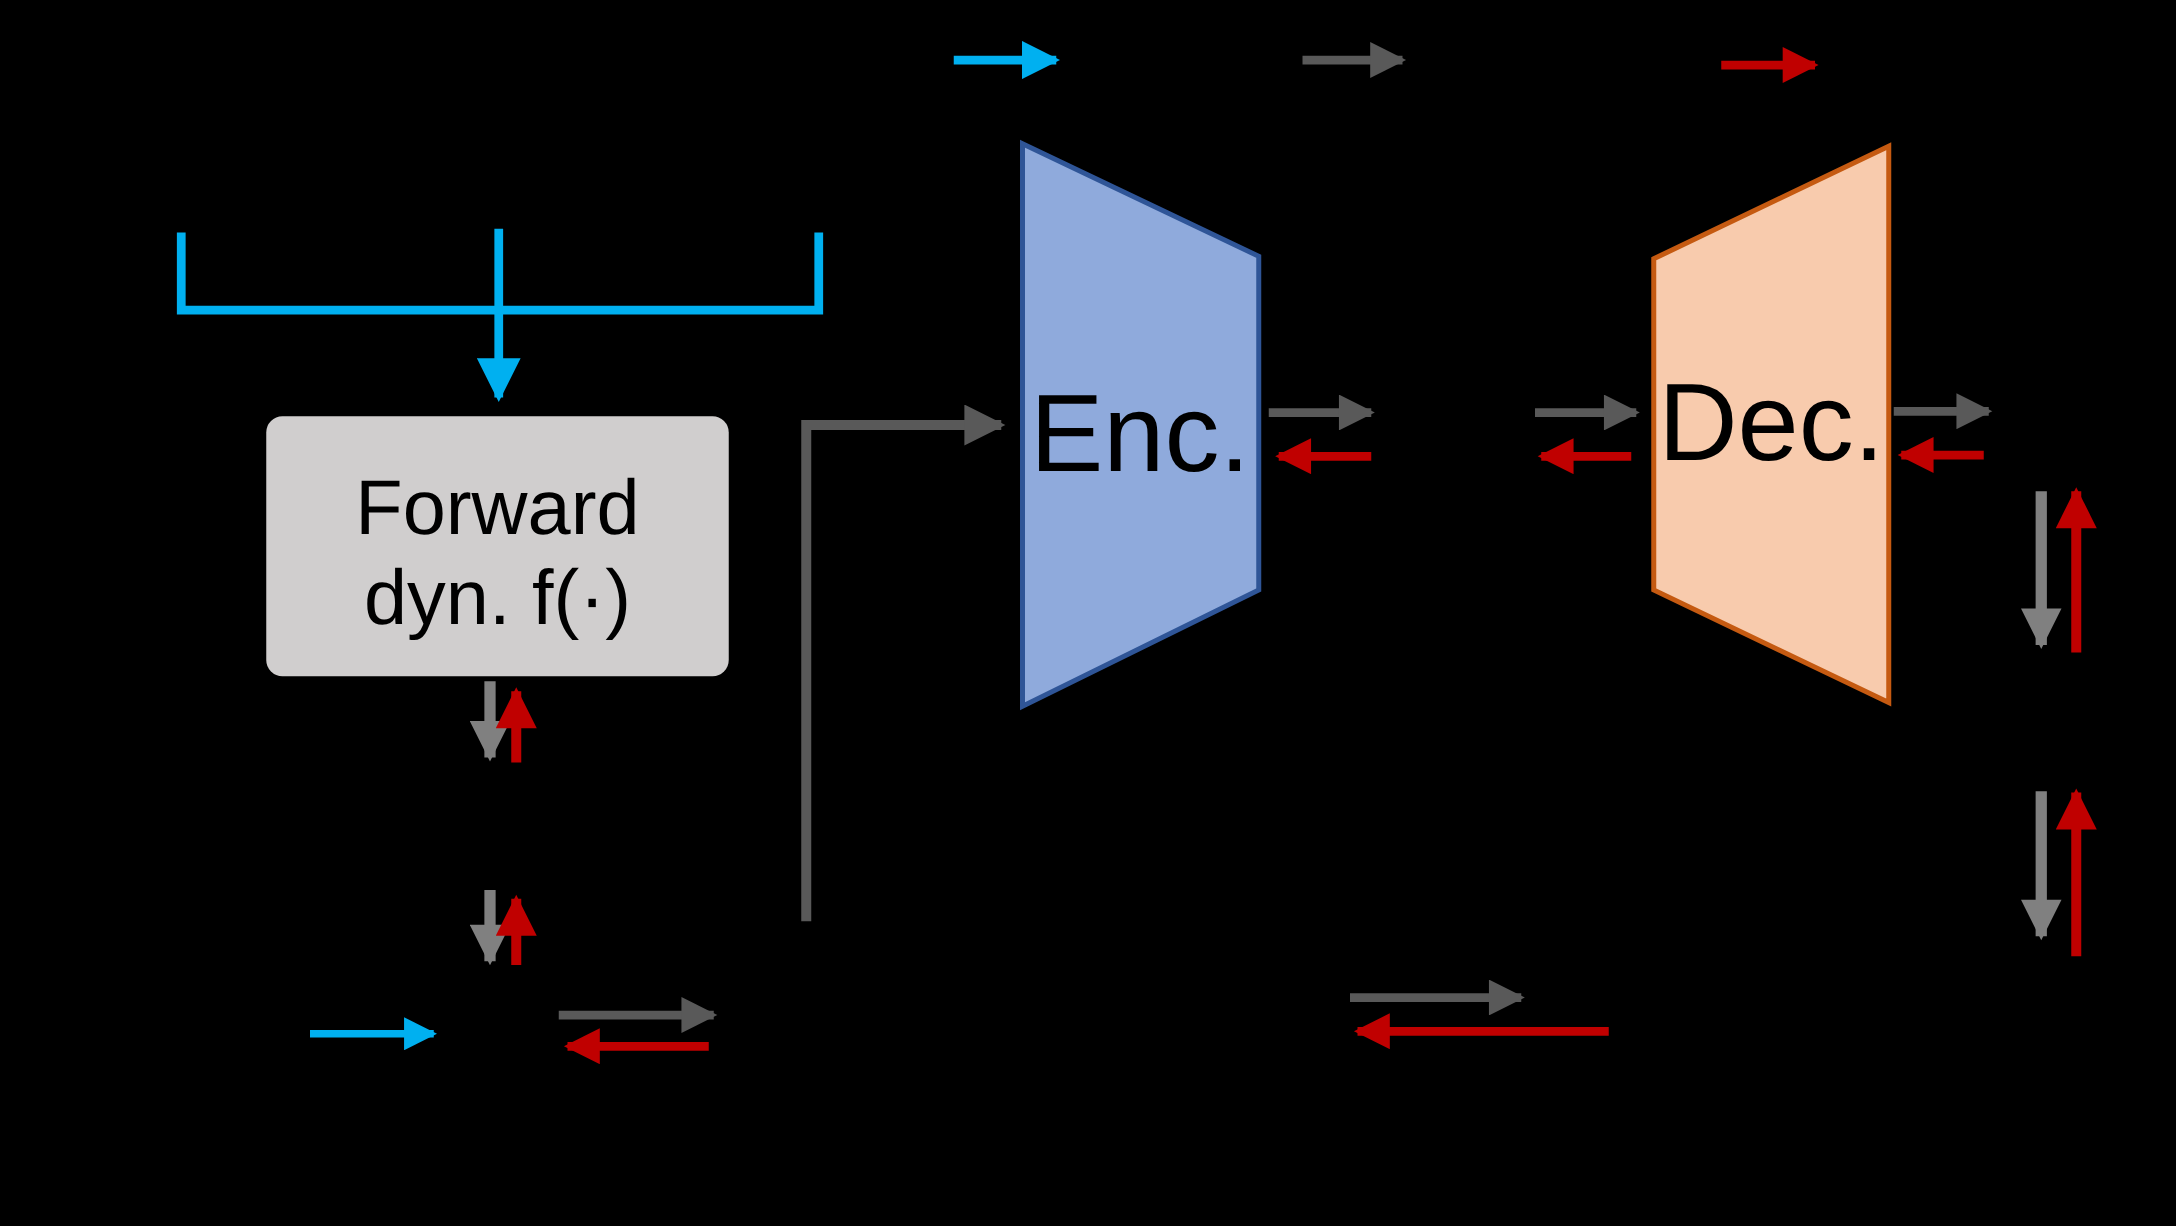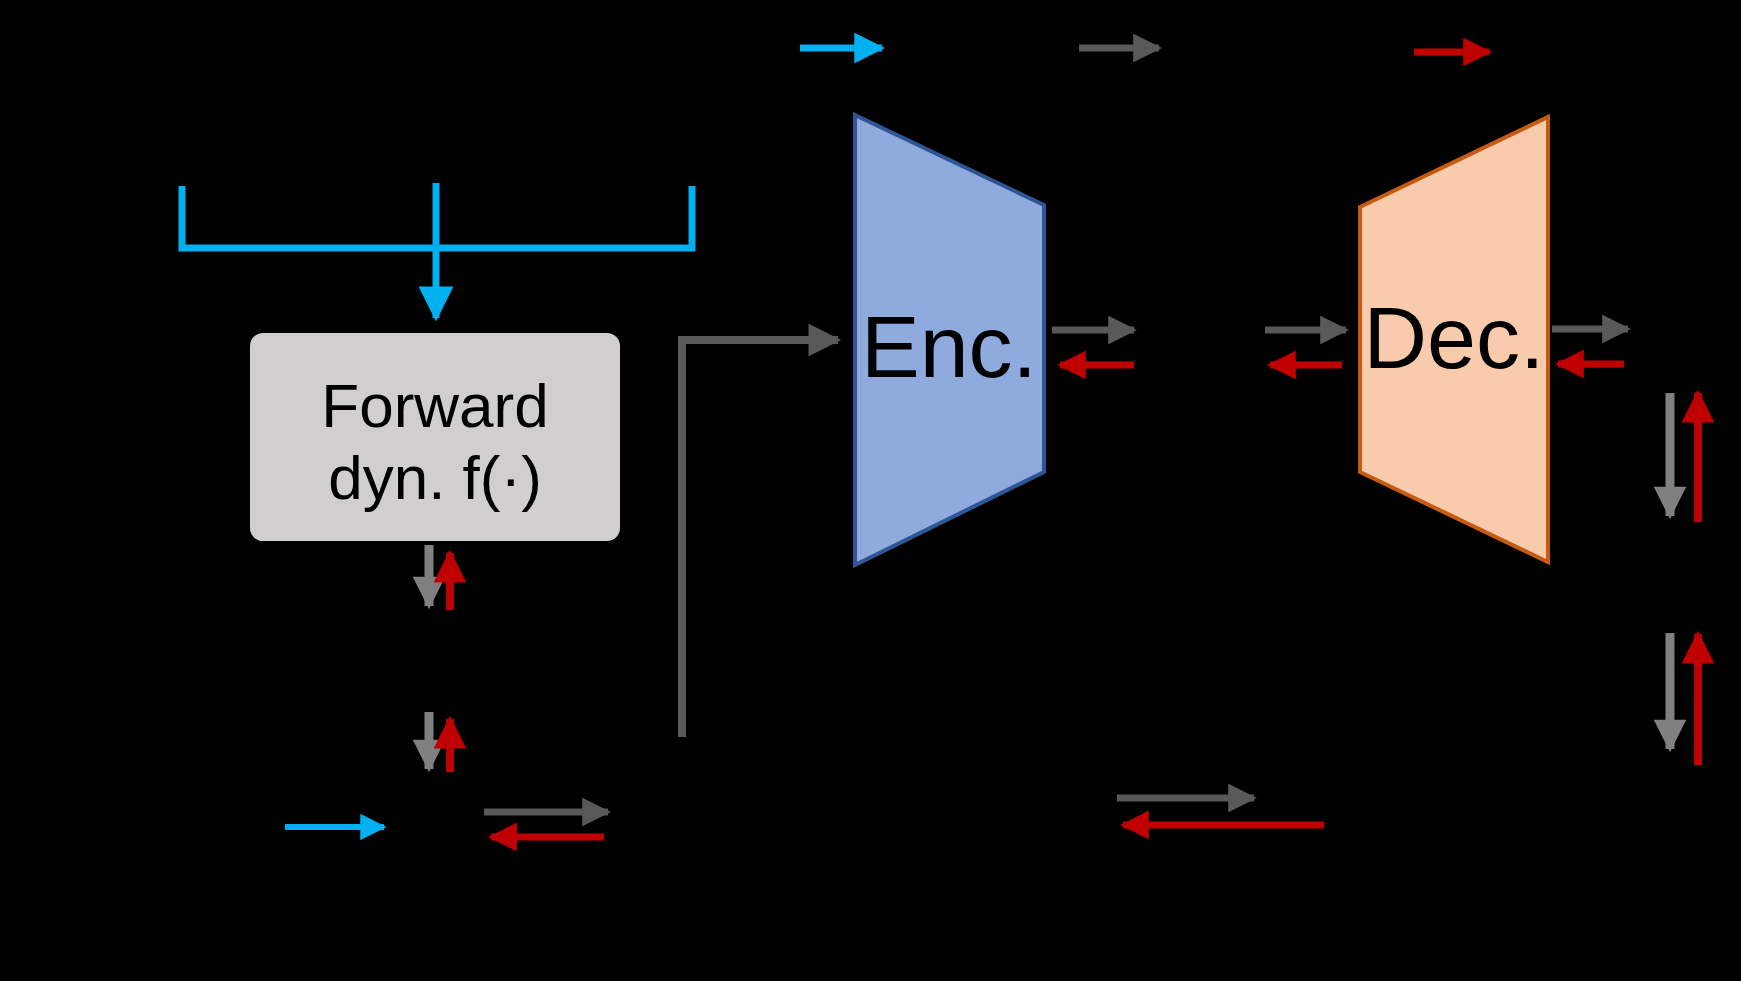--- a/index.html
+++ b/index.html
@@ -1,17 +1,17 @@
 <!DOCTYPE html>
 <html style="--bg: #000000; --cyan: #00B0F0; --gray: #595959; --gray-light: #808080; --red: #C00000; --box-fill: #D0CECE; --enc-fill: #8FAADC; --enc-stroke: #2F5597; --dec-fill: #F8CBAD; --dec-stroke: #C55A11; --label-text: #000000;"><head>
 <meta charset="utf-8">
 <style>
   html,body{margin:0;padding:0;background:#000;}
   .stage{position:relative;width:1701px;height:981px;background:var(--bg,#000);overflow:hidden;
-         font-family:"Liberation Sans",sans-serif;margin-left:37px;}
+         font-family:"Liberation Sans",sans-serif;}
   svg{display:block}
   
   .f-cyan{fill:var(--cyan)} .f-gray{fill:var(--gray)} .f-gray2{fill:var(--gray-light)} .f-red{fill:var(--red)}
   .s-cyan{stroke:var(--cyan);fill:none}
   .s-gray{stroke:var(--gray);fill:none}
   .s-gray2{stroke:var(--gray-light);fill:none}
   .s-red{stroke:var(--red);fill:none}
   .box-fill{fill:var(--box-fill)}
   .enc-shape{fill:var(--enc-fill);stroke:var(--enc-stroke);stroke-width:4}
   .dec-shape{fill:var(--dec-fill);stroke:var(--dec-stroke);stroke-width:4}

